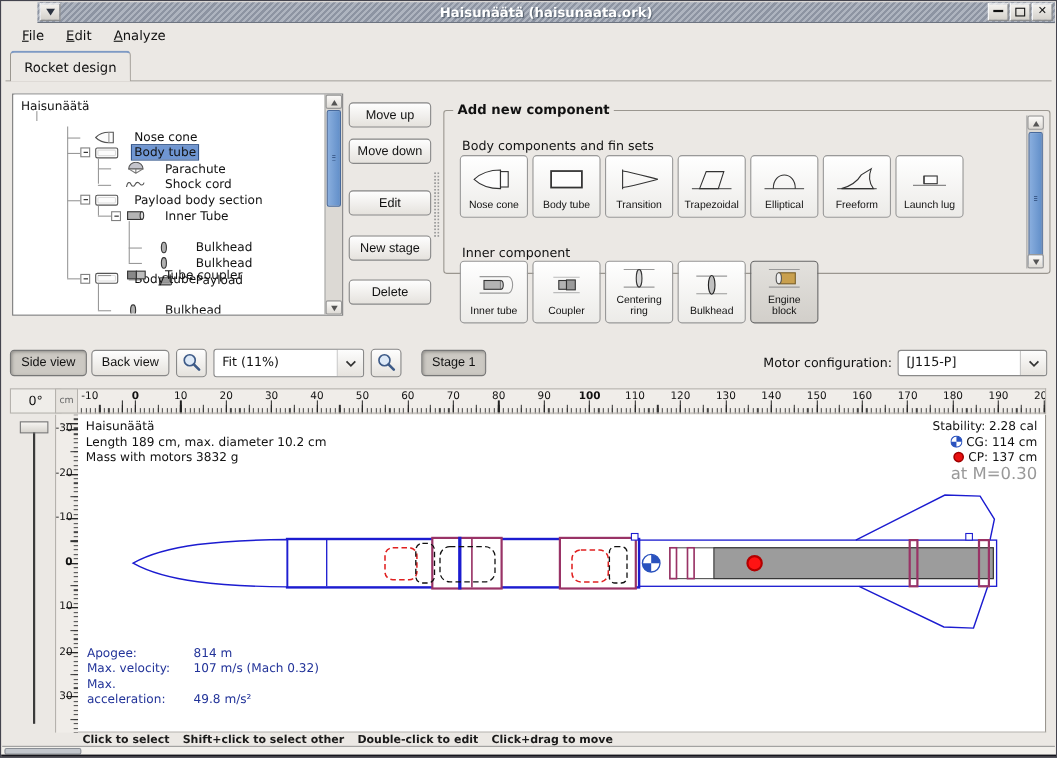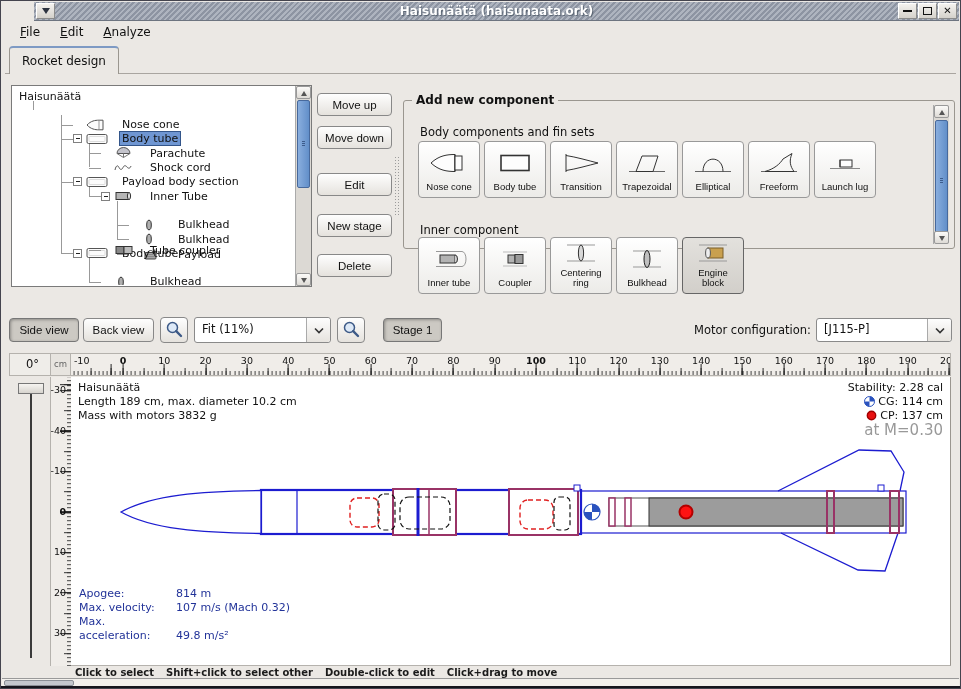--- a/index.html
+++ b/index.html
@@ -443,21 +443,21 @@
       <div class="hlab" style="left: 630.2px;">140</div>
       <div class="hlab" style="left: 671.5px;">150</div>
       <div class="hlab" style="left: 712.8px;">160</div>
       <div class="hlab" style="left: 754.1px;">170</div>
       <div class="hlab" style="left: 795.4px;">180</div>
       <div class="hlab" style="left: 836.7px;">190</div>
       <div class="hlab" style="left: 878px;">200</div>
     </div>
   <div class="vruler" id="vruler">
       <div class="vlab" style="top: 7.2px;">-30</div>
-      <div class="vlab" style="top: 47.7px;">-40</div>
+      <div class="vlab" style="top: 47.7px;">-20</div>
       <div class="vlab" style="top: 88.2px;">-10</div>
       <div class="vlab bold" style="top: 128.7px;">0</div>
       <div class="vlab" style="top: 169.2px;">10</div>
       <div class="vlab" style="top: 209.7px;">20</div>
       <div class="vlab" style="top: 250.2px;">30</div>
     </div>
 
   <div class="canvas">
     <svg width="878" height="287" viewBox="0 0 878 287">
       <g transform="translate(-70,-376)">

